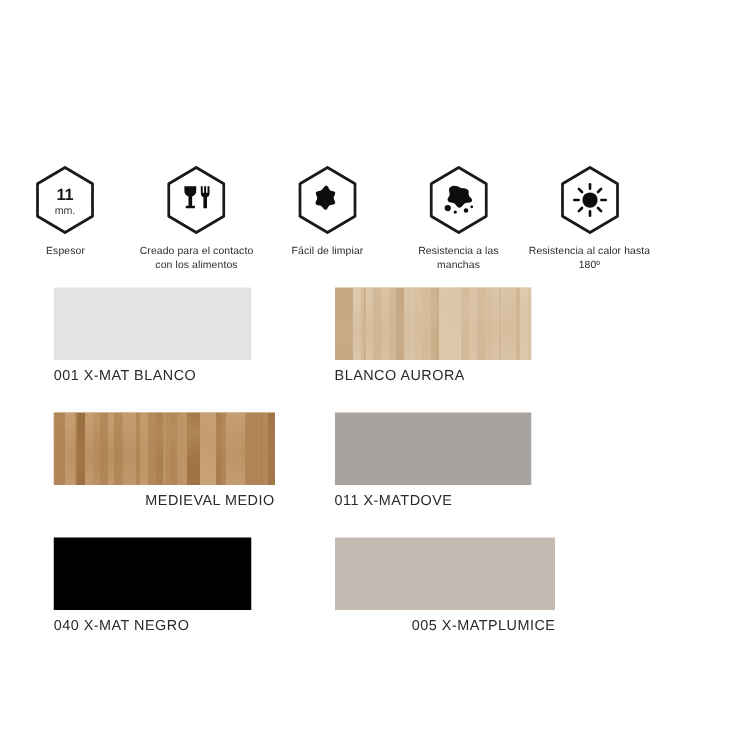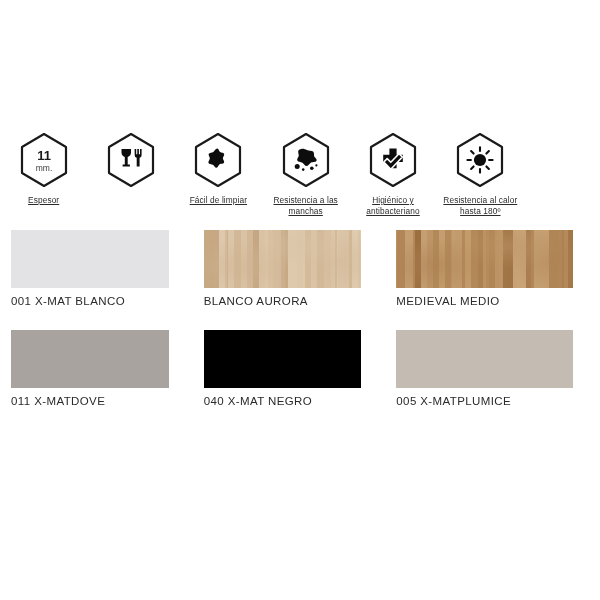--- a/index.html
+++ b/index.html
@@ -51,21 +51,20 @@
     display: block;
   }
   .feature-label {
     margin-top: 7px;
     font-size: 8.3px;
     line-height: 11px;
     text-align: center;
     color: #2b2b2b;
     letter-spacing: 0.1px;
     font-weight: 400;
-    text-decoration: underline;
   }
   .thick-num {
     font-size: 13px;
     font-weight: 600;
     fill: #1a1a1a;
   }
   .thick-mm {
     font-size: 8.5px;
     font-weight: 400;
     fill: #3a3a3a;
@@ -79,24 +78,26 @@
     width: 578px;
     display: flex;
     flex-wrap: wrap;
     gap: 0;
   }
   .swatch-cell {
     width: 33.333%;
     box-sizing: border-box;
     padding-right: 35px;
     margin-bottom: 23px;
+    margin-left: 32px;
   }
   .swatch-cell:last-child,
   .swatch-cell.edge {
     padding-right: 16px;
+    text-align: right;
   }
   .swatch {
     width: 100%;
     height: 58px;
     position: relative;
     overflow: hidden;
     background: #e3e3e5;
   }
   .swatch .grain {
     position: absolute;
@@ -136,20 +137,21 @@
           <g fill="#0d0d0d">
 
             <path d="M16.5 17 h9.5 v3.6 a4.75 4.75 0 0 1 -3.3 4.5 v7.4 h2.2 v2.1 h-7.3 v-2.1 h2.2 v-7.4
                      a4.75 4.75 0 0 1 -3.3 -4.5 z"></path>
 
             <path d="M29.6 17 h1.6 v5.2 h1.1 V17 h1.6 v5.2 h1.1 V17 h1.6 v6.2
                      a2.6 2.6 0 0 1 -2 2.5 v8.9 h-2.9 v-8.9 a2.6 2.6 0 0 1 -2 -2.5 z"></path>
           </g>
         </svg>
       </div>
+      <div class="feature-label">Creado para el contacto con los alimentos</div>
     </div>
 
     <div class="feature">
       <div class="hexwrap">
         <svg width="52" height="56" viewBox="0 0 52 56" aria-hidden="true">
           <polygon points="26,2 48,15 48,41 26,54 4,41 4,15" fill="none" stroke="#1a1a1a" stroke-width="2.2" stroke-linejoin="round"></polygon>
           <path d="M25.5 16.5 c1.6 0.7 1.4 2.7 2.6 3.6 c1.3 1 3.4 0.4 4 1.8
                    c0.6 1.4 -1.2 2.7 -1.2 4.3 c0 1.7 1.9 3.1 1.1 4.5
                    c-0.8 1.4 -3 0.6 -4.4 1.6 c-1.4 1 -1.5 3.3 -3.1 3.5
                    c-1.6 0.2 -2.2 -2 -3.6 -3 c-1.5 -1 -3.8 -0.5 -4.4 -1.9
@@ -173,34 +175,20 @@
             <circle cx="17.2" cy="34.4" r="2.5"></circle>
             <circle cx="23.2" cy="37.6" r="1.3"></circle>
             <circle cx="31.8" cy="36.3" r="1.8"></circle>
             <circle cx="36.4" cy="33.4" r="1.1"></circle>
           </g>
         </svg>
       </div>
       <div class="feature-label">Resistencia a las manchas</div>
     </div>
 
-    <div class="feature">
-      <div class="hexwrap">
-        <svg width="52" height="56" viewBox="0 0 52 56" aria-hidden="true">
-          <polygon points="26,2 48,15 48,41 26,54 4,41 4,15" fill="none" stroke="#1a1a1a" stroke-width="2.2" stroke-linejoin="round"></polygon>
-          <g fill="#0d0d0d">
-
-            <path d="M22.4 16.6 h7.2 v6.2 h6.2 v7.2 h-6.2 v6.2 h-7.2 v-6.2 h-6.2 v-7.2 h6.2 z"></path>
-
-            <path d="M20.2 26.6 l3.6 3.7 l8.2 -8.6 l3.4 3.3 l-11.6 12.2 l-7 -7.2 z" fill="#0d0d0d" stroke="#ffffff" stroke-width="1.6" stroke-linejoin="round"></path>
-          </g>
-        </svg>
-      </div>
-      <div class="feature-label">Higiénico y antibacteriano</div>
-    </div>
 
     <div class="feature">
       <div class="hexwrap">
         <svg width="52" height="56" viewBox="0 0 52 56" aria-hidden="true">
           <polygon points="26,2 48,15 48,41 26,54 4,41 4,15" fill="none" stroke="#1a1a1a" stroke-width="2.2" stroke-linejoin="round"></polygon>
           <g fill="#0d0d0d">
             <circle cx="26" cy="28" r="6.1"></circle>
             <g stroke="#0d0d0d" stroke-width="2.1" stroke-linecap="round">
               <line x1="26" y1="15.4" x2="26" y2="18.9"></line>
               <line x1="26" y1="37.1" x2="26" y2="40.6"></line>

